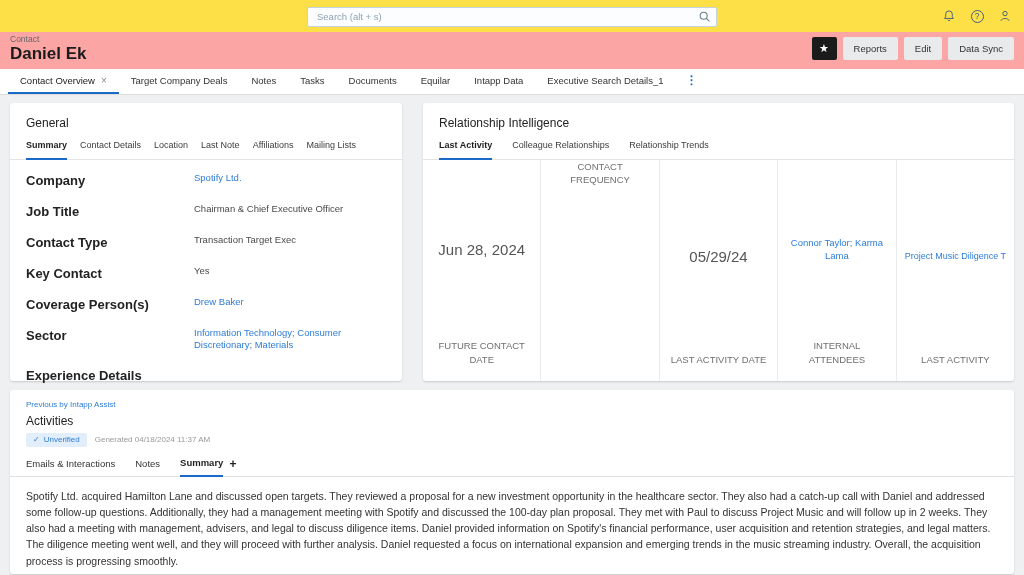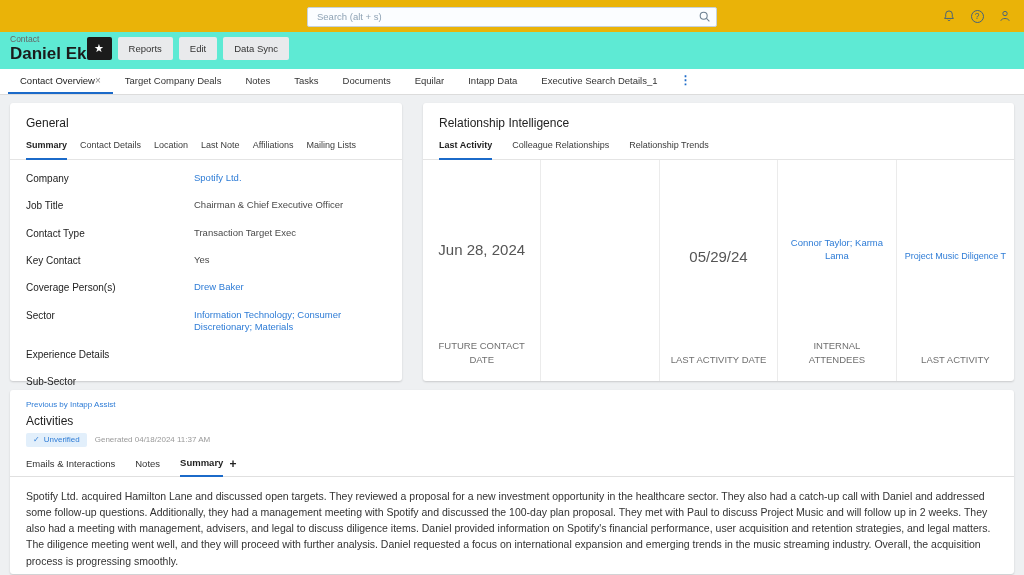--- a/index.html
+++ b/index.html
@@ -1,59 +1,59 @@
 <!DOCTYPE html>
 <html><head>
 <meta charset="utf-8">
 <title>Contact — Daniel Ek</title>
 <style>
   *{box-sizing:border-box;margin:0;padding:0}
   html,body{width:1024px;height:575px}
   body{font-family:"Liberation Sans",sans-serif;background:#eef0f2;overflow:hidden;color:#333}
 
   
-  .topbar{height:32px;background:#eab308;display:flex;align-items:center;justify-content:center;position:relative}
+  .topbar{height:32px;background:#fde047;display:flex;align-items:center;justify-content:center;position:relative}
   .search-wrap{width:410px;height:20px;position:relative}
   .search-input{width:100%;height:100%;border:1px solid #c6d2dc;border-radius:2px;background:#fbfdff;font-size:9.5px;padding:0 24px 0 9px;color:#345;outline:none;font-family:inherit}
   .search-input::placeholder{color:#8fa3b5}
   .search-icon{position:absolute;right:6px;top:3px;width:13px;height:13px;color:#6b7f91}
   .topbar-icons{position:absolute;right:12px;top:0;height:32px;display:flex;align-items:center;gap:14px;color:#44607c}
   .tb-icon{width:14px;height:14px;display:flex;align-items:center;justify-content:center;cursor:pointer}
   .help-circle{width:13px;height:13px;border:1px solid currentColor;border-radius:50%;font-size:8.5px;display:flex;align-items:center;justify-content:center}
 
   
-  .page-header{background:#5eead4;display:flex;justify-content:flex-start;align-items:center;padding:2px 10px 5px}
+  .page-header{background:#fca5a5;display:flex;justify-content:space-between;align-items:center;padding:2px 10px 5px}
   .kicker{font-size:8.5px;color:#666}
   .page-title{font-size:17px;font-weight:bold;color:#1b1b1b;line-height:1.15}
   .header-actions{display:flex;gap:6px;align-items:center}
   .btn{background:#e9eaec;border:none;border-radius:2px;font-size:9.5px;color:#333;padding:6px 11px;font-family:inherit;cursor:pointer}
   .star-btn{background:#1b1b1b;color:#fff;width:25px;height:23px;border-radius:2px;border:none;font-size:11px;cursor:pointer;display:flex;align-items:center;justify-content:center}
 
   
   .main-tabs{background:#fff;display:flex;align-items:flex-end;padding:0 8px;border-bottom:1px solid #dcdcdc;height:26px}
-  .main-tab{font-size:9.5px;color:#333;padding:0 12px 8px;cursor:pointer;white-space:nowrap;display:flex;gap:0;align-items:center}
+  .main-tab{font-size:9.5px;color:#333;padding:0 12px 8px;cursor:pointer;white-space:nowrap;display:flex;gap:6px;align-items:center}
   .main-tab.active{padding-bottom:6px;border-bottom:2px solid #1b6ac9;color:#222}
   .tab-close{color:#8a8a8a;font-size:10px;cursor:pointer}
   .kebab{color:#1b6ac9;font-size:12px;padding:0 10px 7px;cursor:pointer;font-weight:bold}
 
   
   .content{padding:8px 10px;display:flex;flex-direction:column;gap:9px;height:487px}
   .top-row{display:flex;gap:21px}
   .card{background:#fff;border-radius:3px;box-shadow:0 1px 2px rgba(0,0,0,.16)}
   .card-title{font-size:12px;color:#222;padding:13px 16px 10px}
 
   .general-card{width:392px;height:278px}
   .subtabs{display:flex;border-bottom:1px solid #e4e4e4;padding:0 16px;gap:13px}
   .subtabs.wide{gap:20px}
   .subtab{font-size:9px;color:#3c3c3c;padding-bottom:8px;cursor:pointer;white-space:nowrap}
   .subtab.active{font-weight:bold;color:#1e1e1e;border-bottom:2px solid #1b6ac9;margin-bottom:-1px}
 
   .fields{padding:5px 16px}
   .field-row{display:flex;align-items:flex-start;padding:7.5px 0}
-  .field-label{width:168px;flex-shrink:0;font-size:10px;font-weight:normal;color:#222;padding-top:1px}
+  .field-label{width:168px;flex-shrink:0;font-size:13px;font-weight:bold;color:#222;padding-top:1px}
   .field-value{font-size:9.5px;color:#4a4a4a;line-height:1.3;min-height:10px}
   .field-value.link{color:#2e7cd6;cursor:pointer}
 
   .ri-card{flex:1;height:278px;display:flex;flex-direction:column;min-width:0}
   .metrics{flex:1;display:flex;min-height:0}
   .metric{flex:1;display:flex;flex-direction:column;border-left:1px solid #ebebeb;min-width:0;overflow:hidden}
   .metric:first-child{border-left:none}
   .metric-value-wrap{flex:1;display:flex;align-items:center;justify-content:center;padding:0 8px;min-width:0}
   .metric-label{font-size:9.5px;color:#6f6f6f;text-align:center;padding:0 10px 14px;line-height:1.45}
   .mv-date{font-size:15px;color:#555}
@@ -198,20 +198,21 @@
           <span class="subtab">Relationship Trends</span>
         </div>
         <div class="metrics">
           <div class="metric">
             <div class="metric-value-wrap">
                 <span class="mv-date">Jun 28, 2024</span>
               </div>
             <div class="metric-label">FUTURE CONTACT DATE</div>
           </div>
           <div class="metric">
+            <div class="metric-label">CONTACT FREQUENCY</div>
           </div>
           <div class="metric">
             <div class="metric-value-wrap">
                 <span class="mv-date">05/29/24</span>
               </div>
             <div class="metric-label">LAST ACTIVITY DATE</div>
           </div>
           <div class="metric">
             <div class="metric-value-wrap">
                 <span class="mv-link">Connor Taylor; Karma Lama</span>

